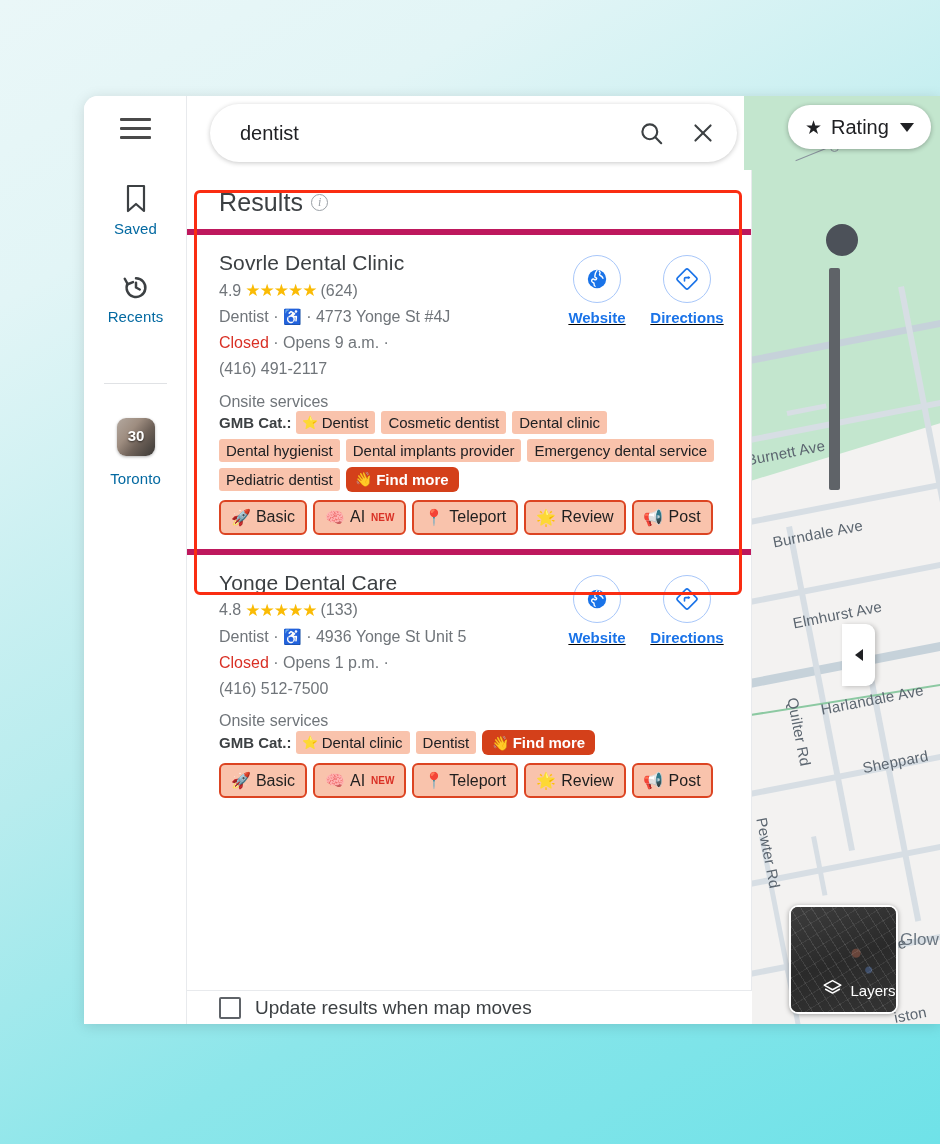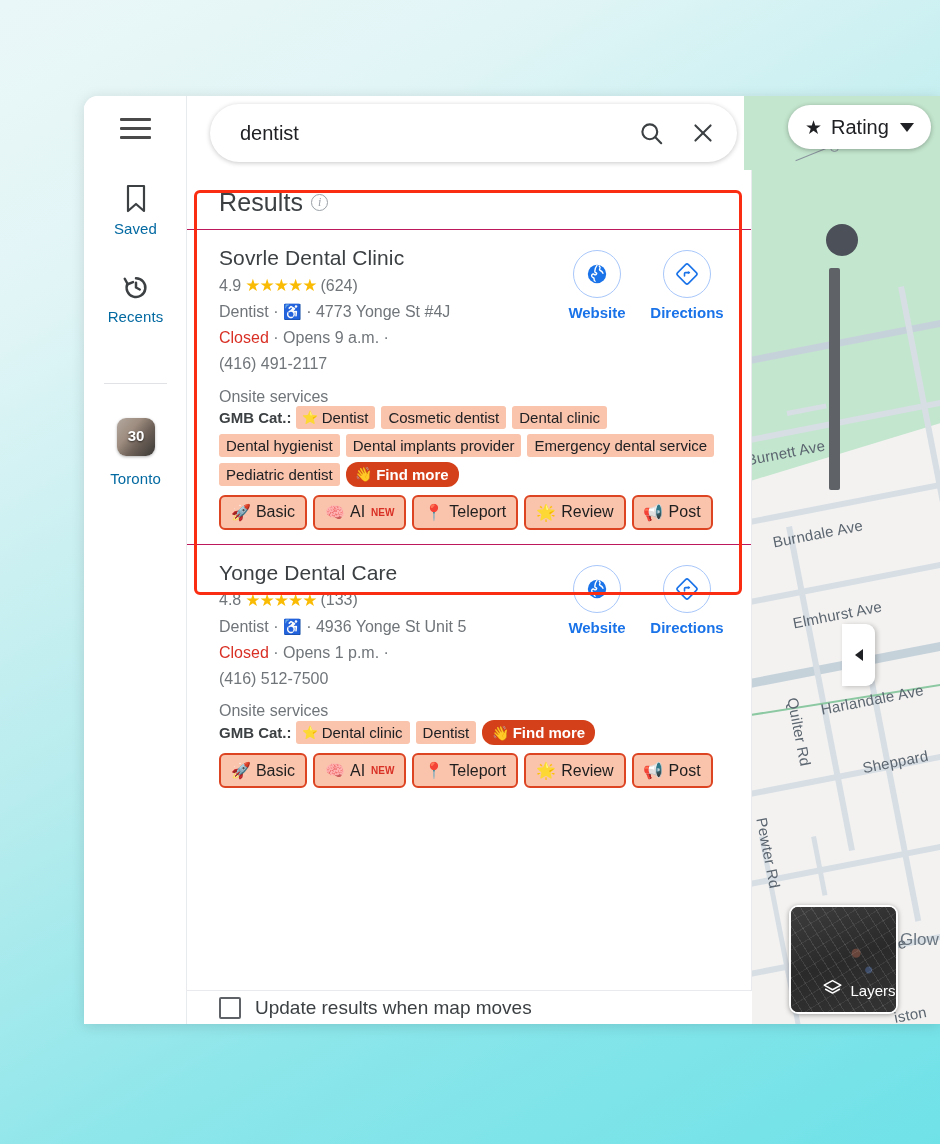--- a/index.html
+++ b/index.html
@@ -191,21 +191,21 @@
     color: #9aa0a6;
     font-size: 12px;
     font-style: italic;
     font-family: "Liberation Serif", serif;
     display: flex; align-items: center; justify-content: center;
     cursor: pointer;
   }
 
   .result-card {
     padding: 16px 24px 14px 32px;
-    border-top: 1px solid #be185d;
+    border-top: 6px solid #be185d;
     position: relative;
   }
   .result-card:first-of-type { border-top: 0; }
   .rc-top { display: flex; }
   .rc-info { flex: 1; min-width: 0; }
   .rc-name {
     font-size: 21px;
     color: #3c4043;
     margin-bottom: 5px;
     letter-spacing: .1px;
@@ -234,20 +234,21 @@
   .rc-actions {
     width: 170px;
     display: flex;
     justify-content: space-between;
     padding-top: 4px;
   }
   .act {
     width: 80px;
     text-align: center;
     cursor: pointer;
+    text-decoration: underline;
   }
   .act-circle {
     width: 48px; height: 48px;
     margin: 0 auto;
     border: 1.5px solid #a8c7fa;
     border-radius: 50%;
     display: flex; align-items: center; justify-content: center;
   }
   .act-label {
     margin-top: 6px;
@@ -277,21 +278,21 @@
     white-space: nowrap;
     cursor: pointer;
     display: inline-flex; align-items: center; gap: 3px;
   }
   .chip.primary::before { content: "⭐"; font-size: 13px; }
   .chip.find-more {
     background: #d4401a;
     color: #fff;
     font-weight: bold;
     padding: 5px 10px;
-    border-radius: 12px;
+    border-radius: 6px;
   }
   .chip.find-more::before { content: "👋"; font-size: 14px; }
 
   .btn-row {
     margin-top: 8px;
     display: flex; gap: 6px; flex-wrap: wrap;
   }
   .act-btn {
     background: #f9c3ac;
     border: 2px solid #dc4422;

